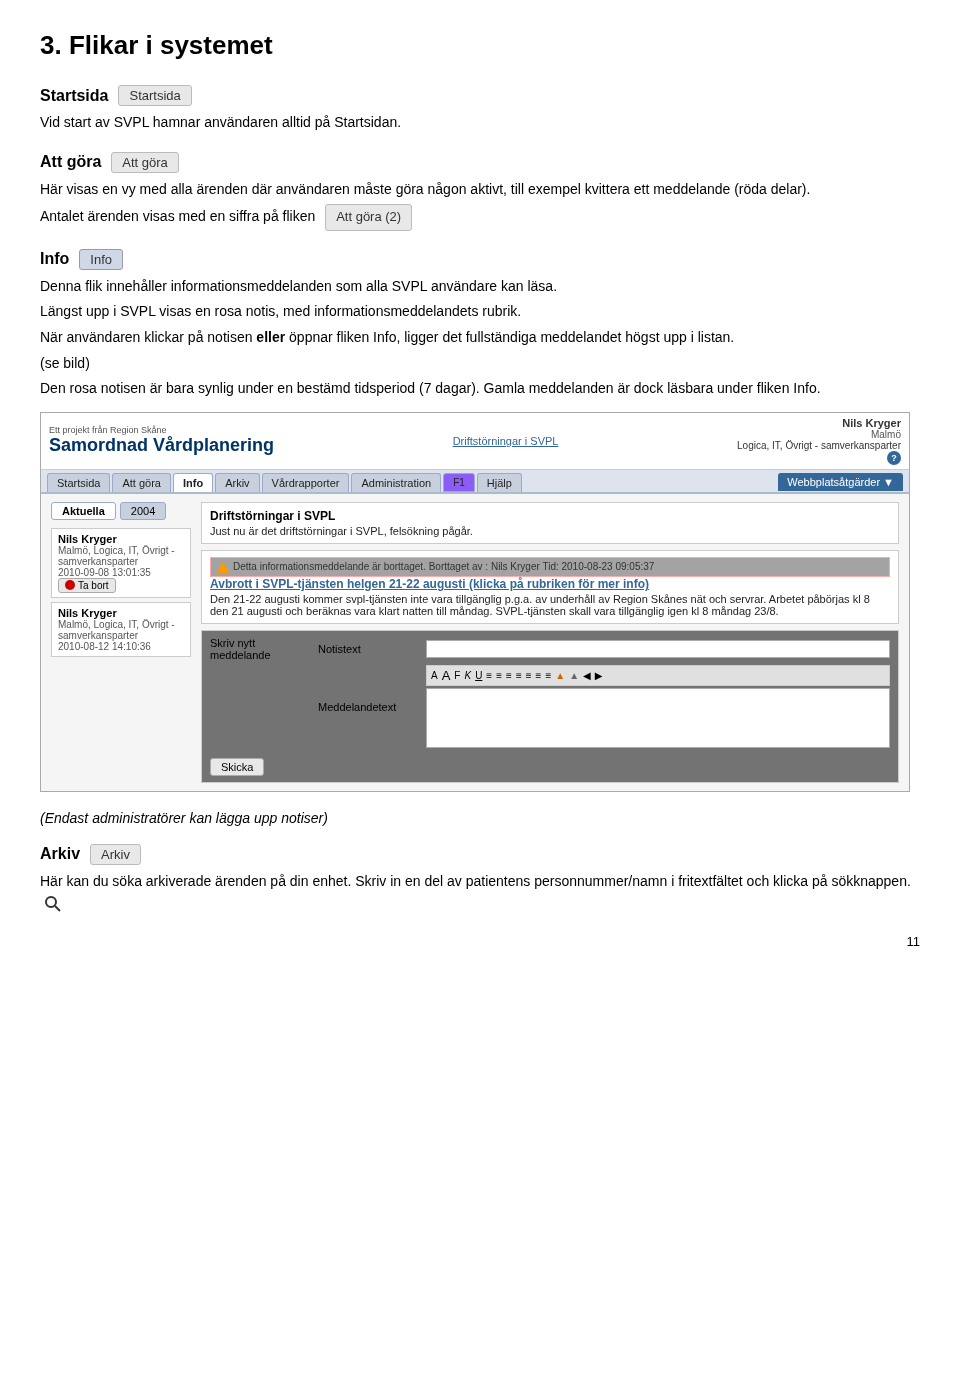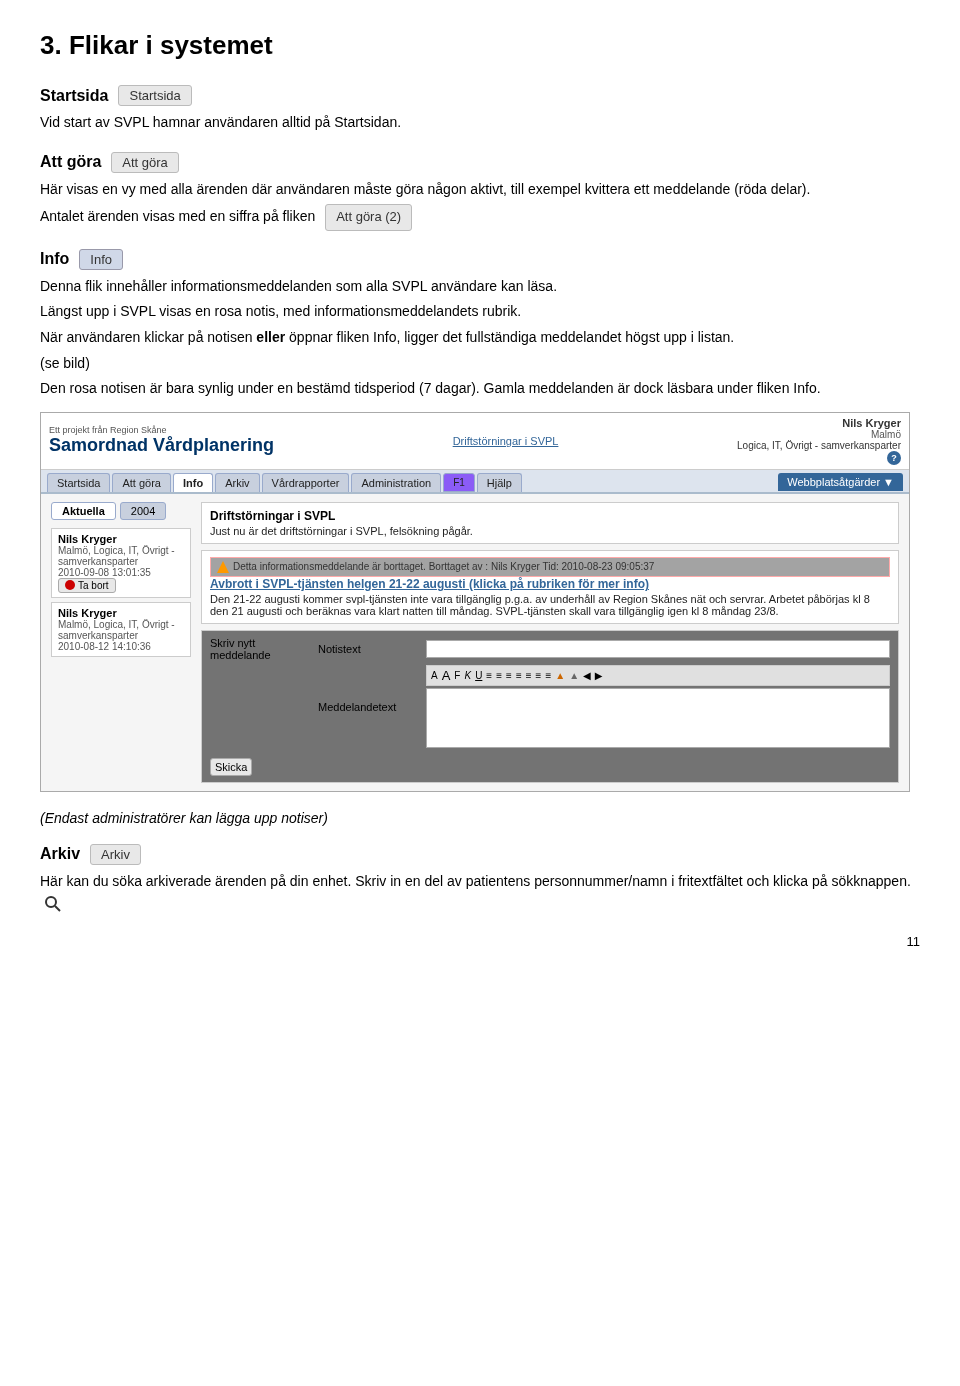--- a/index.html
+++ b/index.html
@@ -354,21 +354,21 @@
       border: 1px solid #aaa;
       font-size: 11px;
       resize: none;
       padding: 2px;
     }
 
     .svpl-send-btn {
       background: #e8e8e8;
       border: 1px solid #aaa;
       border-radius: 3px;
-      padding: 2px 4px;
+      padding: 2px 10px;
       font-size: 11px;
       margin-top: 4px;
       cursor: pointer;
     }
 
     
     .italic-note {
       font-style: italic;
       font-size: 14px;
     }

